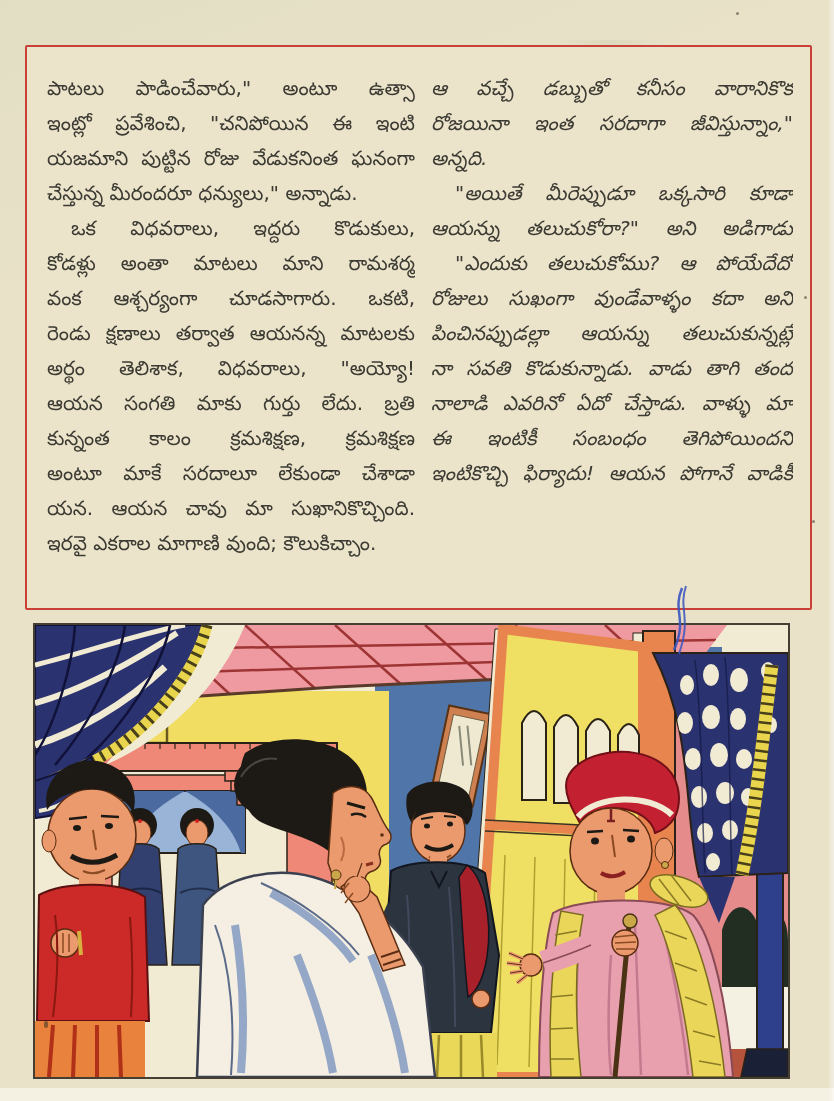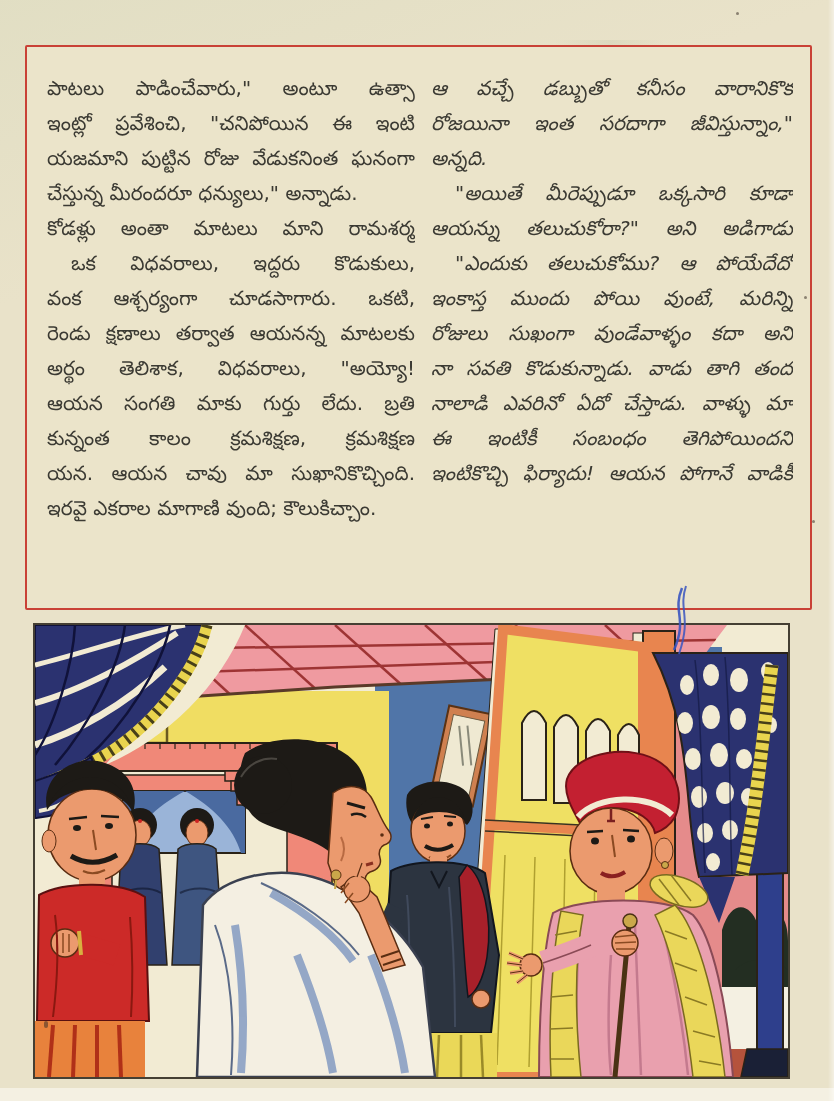--- a/index.html
+++ b/index.html
@@ -39,39 +39,40 @@
 <div class="page">
 
   <div class="scan-streak"></div>
 
   <div class="text-box">
     <div class="col col-left" id="col-left">
         <div class="line">పాటలు పాడించేవారు," అంటూ ఉత్సా</div>
         <div class="line">ఇంట్లో ప్రవేశించి, "చనిపోయిన ఈ ఇంటి</div>
         <div class="line">యజమాని పుట్టిన రోజు వేడుకనింత ఘనంగా</div>
         <div class="line end">చేస్తున్న మీరందరూ ధన్యులు," అన్నాడు.</div>
+        <div class="line indent">ఒక విధవరాలు, ఇద్దరు కొడుకులు,</div>
         <div class="line">కోడళ్లు అంతా మాటలు మాని రామశర్మ</div>
-        <div class="line indent">ఒక విధవరాలు, ఇద్దరు కొడుకులు,</div>
         <div class="line">వంక ఆశ్చర్యంగా చూడసాగారు. ఒకటి,</div>
         <div class="line">రెండు క్షణాలు తర్వాత ఆయనన్న మాటలకు</div>
         <div class="line">అర్థం తెలిశాక, విధవరాలు, "అయ్యో!</div>
         <div class="line">ఆయన సంగతి మాకు గుర్తు లేదు. బ్రతి</div>
         <div class="line">కున్నంత కాలం క్రమశిక్షణ, క్రమశిక్షణ</div>
+        <div class="line">అంటూ మాకే సరదాలూ లేకుండా చేశాడా</div>
         <div class="line">యన. ఆయన చావు మా సుఖానికొచ్చింది.</div>
         <div class="line end">ఇరవై ఎకరాల మాగాణి వుంది; కౌలుకిచ్చాం.</div>
       </div>
     <div class="col col-right" id="col-right">
         <div class="line">ఆ వచ్చే డబ్బుతో కనీసం వారానికొక</div>
         <div class="line">రోజయినా ఇంత సరదాగా జీవిస్తున్నాం,"</div>
         <div class="line end">అన్నది.</div>
         <div class="line indent">"అయితే మీరెప్పుడూ ఒక్కసారి కూడా</div>
         <div class="line">ఆయన్ను తలుచుకోరా?" అని అడిగాడు</div>
         <div class="line indent">"ఎందుకు తలుచుకోము? ఆ పోయేదేదో</div>
-        <div class="line">ఇంకాస్త ముందు పోయి వుంటే, మరిన్ని</div>
         <div class="line">రోజులు సుఖంగా వుండేవాళ్ళం కదా అని</div>
+        <div class="line">పించినప్పుడల్లా ఆయన్ను తలుచుకున్నట్లే</div>
         <div class="line">నా సవతి కొడుకున్నాడు. వాడు తాగి తంద</div>
         <div class="line">నాలాడి ఎవరినో ఏదో చేస్తాడు. వాళ్ళు మా</div>
         <div class="line">ఈ ఇంటికీ సంబంధం తెగిపోయిందని</div>
         <div class="line">ఇంటికొచ్చి ఫిర్యాదు! ఆయన పోగానే వాడికీ</div>
       </div>
   </div>
 
   <div class="illustration-frame">
   <svg width="753" height="452" viewBox="0 0 753 452" xmlns="http://www.w3.org/2000/svg">
     <defs>

